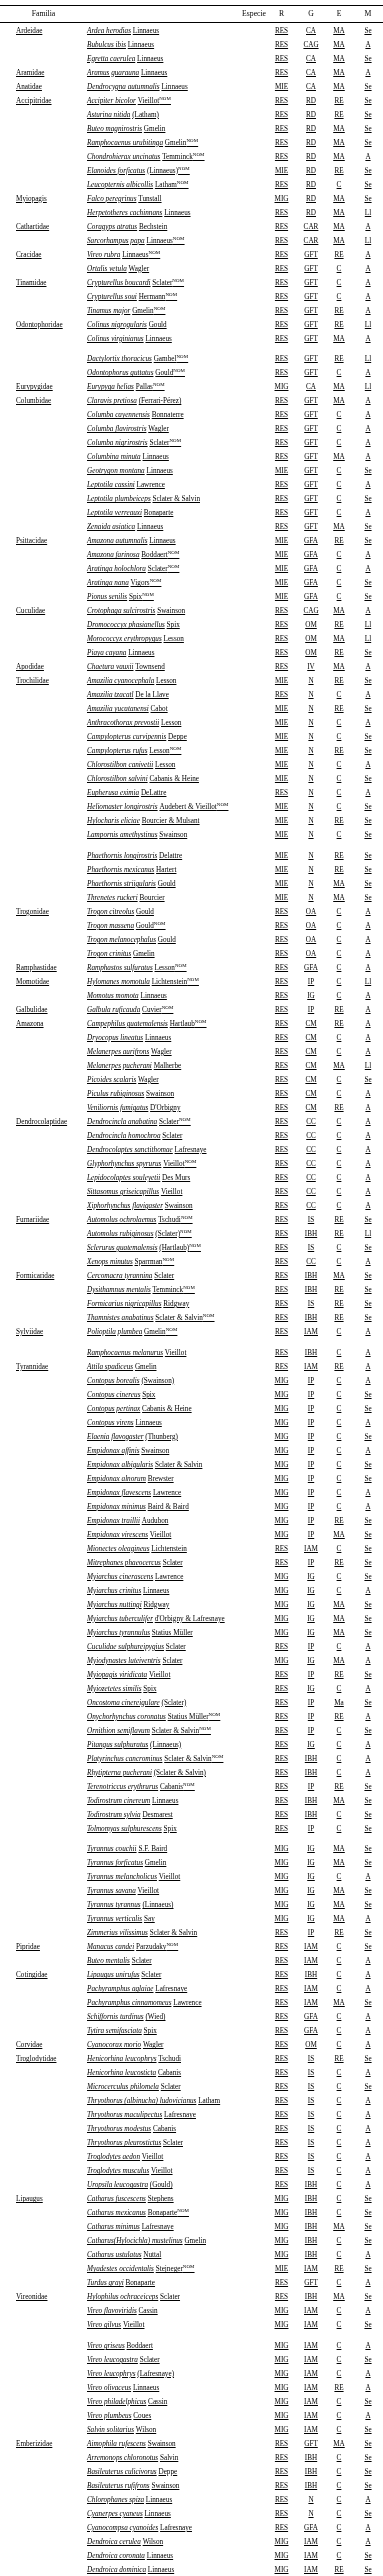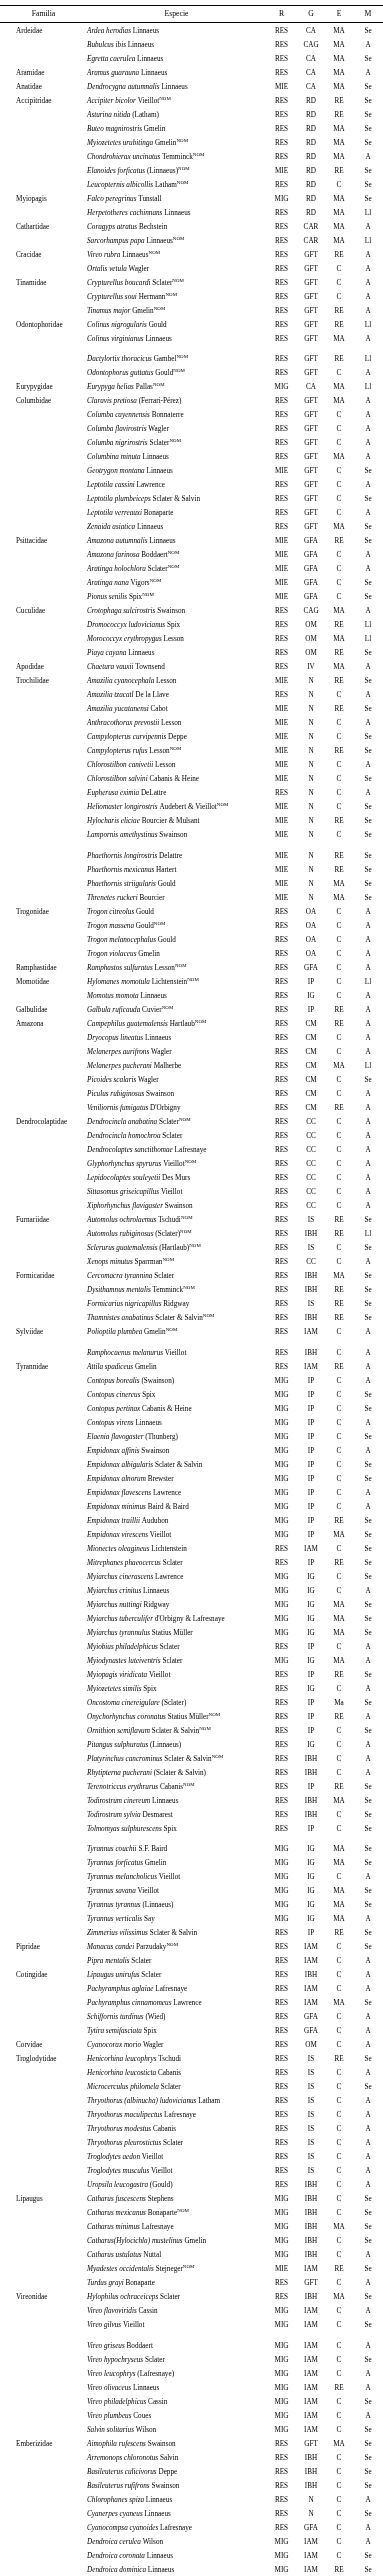--- a/index.html
+++ b/index.html
@@ -3,25 +3,25 @@
 <meta charset="utf-8">
 <style>
   html,body{margin:0;padding:0;background:#ffffff;}
   body{width:383px;min-height:3112px;font-family:"Liberation Serif","DejaVu Serif",serif;color:#000;}
   .page{width:383px;padding-top:4.6px;box-sizing:border-box;}
   .rule-top{border-top:1.3px solid #000;}
   .rule-mid{border-top:0.8px solid #000;}
   .thead{display:flex;align-items:center;height:16px;font-size:7.7px;}
   .thead .th{text-align:center;}
   .th.familia{width:87px;}
-  .th.especie{width:179px;}
+  .th.especie{width:179px;text-align:right;}
   .th.c{width:28px;}
   .th.r{width:31px;}
   .th.m{width:30px;}
-  .tbody{padding-top:1px;}
+  .tbody{padding-top:1px;text-decoration:underline;}
   .tr{display:flex;align-items:center;height:14px;font-size:7.2px;white-space:nowrap;}
   .tr.gap{margin-top:6.7px;}
   .td{overflow:visible;}
   .td.familia{width:87px;padding-left:16px;box-sizing:border-box;}
   .td.especie{width:179px;}
   .td.c{width:28px;text-align:center;}
   .td.r{width:31px;text-align:center;}
   .td.m{width:30px;text-align:center;}
   .sp{font-style:italic;}
   .au{margin-left:0.25em;}
@@ -109,21 +109,21 @@
     <div class="td familia"></div>
     <div class="td especie"><span class="sp">Buteo magnirostris</span><span class="au">Gmelin</span><sup class="nom"></sup></div>
     <div class="td c r">RES</div>
     <div class="td c">RD</div>
     <div class="td c">MA</div>
     <div class="td c m">Se</div>
   </div>
 
   <div class="tr">
     <div class="td familia"></div>
-    <div class="td especie"><span class="sp">Myiozetetes urubitinga</span><span class="au">Gmelin</span><sup class="nom">NOM</sup></div>
+    <div class="td especie"><span class="sp">Ramphocaenus urubitinga</span><span class="au">Gmelin</span><sup class="nom">NOM</sup></div>
     <div class="td c r">RES</div>
     <div class="td c">RD</div>
     <div class="td c">MA</div>
     <div class="td c m">Se</div>
   </div>
 
   <div class="tr">
     <div class="td familia"></div>
     <div class="td especie"><span class="sp">Chondrohierax uncinatus</span><span class="au">Temminck</span><sup class="nom">NOM</sup></div>
     <div class="td c r">RES</div>
@@ -415,21 +415,21 @@
     <div class="td familia">Cuculidae</div>
     <div class="td especie"><span class="sp">Crotophaga sulcirostris</span><span class="au">Swainson</span><sup class="nom"></sup></div>
     <div class="td c r">RES</div>
     <div class="td c">CAG</div>
     <div class="td c">MA</div>
     <div class="td c m">A</div>
   </div>
 
   <div class="tr">
     <div class="td familia"></div>
-    <div class="td especie"><span class="sp">Dromococcyx ludovicianus</span><span class="au">Spix</span><sup class="nom"></sup></div>
+    <div class="td especie"><span class="sp">Dromococcyx phasianellus</span><span class="au">Spix</span><sup class="nom"></sup></div>
     <div class="td c r">RES</div>
     <div class="td c">OM</div>
     <div class="td c">RE</div>
     <div class="td c m">Ll</div>
   </div>
 
   <div class="tr">
     <div class="td familia"></div>
     <div class="td especie"><span class="sp">Morococcyx erythropygus</span><span class="au">Lesson</span><sup class="nom"></sup></div>
     <div class="td c r">RES</div>
@@ -622,21 +622,21 @@
     <div class="td familia"></div>
     <div class="td especie"><span class="sp">Trogon melanocephalus</span><span class="au">Gould</span><sup class="nom"></sup></div>
     <div class="td c r">RES</div>
     <div class="td c">OA</div>
     <div class="td c">C</div>
     <div class="td c m">A</div>
   </div>
 
   <div class="tr">
     <div class="td familia"></div>
-    <div class="td especie"><span class="sp">Trogon violaceus</span><span class="au">Gmelin</span><sup class="nom"></sup></div>
+    <div class="td especie"><span class="sp">Trogon crinitus</span><span class="au">Gmelin</span><sup class="nom"></sup></div>
     <div class="td c r">RES</div>
     <div class="td c">OA</div>
     <div class="td c">C</div>
     <div class="td c m">A</div>
   </div>
 
   <div class="tr">
     <div class="td familia">Ramphastidae</div>
     <div class="td especie"><span class="sp">Ramphastos sulfuratus</span><span class="au">Lesson</span><sup class="nom">NOM</sup></div>
     <div class="td c r">RES</div>
@@ -1063,21 +1063,21 @@
     <div class="td familia"></div>
     <div class="td especie"><span class="sp">Myiarchus tyrannulus</span><span class="au">Statius Müller</span><sup class="nom"></sup></div>
     <div class="td c r">MIG</div>
     <div class="td c">IG</div>
     <div class="td c">MA</div>
     <div class="td c m">Se</div>
   </div>
 
   <div class="tr">
     <div class="td familia"></div>
-    <div class="td especie"><span class="sp">Myiobius philadelphicus</span><span class="au">Sclater</span><sup class="nom"></sup></div>
+    <div class="td especie"><span class="sp">Cuculidae sulphureipygius</span><span class="au">Sclater</span><sup class="nom"></sup></div>
     <div class="td c r">RES</div>
     <div class="td c">IP</div>
     <div class="td c">C</div>
     <div class="td c m">A</div>
   </div>
 
   <div class="tr">
     <div class="td familia"></div>
     <div class="td especie"><span class="sp">Myiodynastes luteiventris</span><span class="au">Sclater</span><sup class="nom"></sup></div>
     <div class="td c r">MIG</div>
@@ -1261,21 +1261,21 @@
     <div class="td familia">Pipridae</div>
     <div class="td especie"><span class="sp">Manacus candei</span><span class="au">Parzudaky</span><sup class="nom">NOM</sup></div>
     <div class="td c r">RES</div>
     <div class="td c">IAM</div>
     <div class="td c">C</div>
     <div class="td c m">Se</div>
   </div>
 
   <div class="tr">
     <div class="td familia"></div>
-    <div class="td especie"><span class="sp">Pipra mentalis</span><span class="au">Sclater</span><sup class="nom"></sup></div>
+    <div class="td especie"><span class="sp">Buteo mentalis</span><span class="au">Sclater</span><sup class="nom"></sup></div>
     <div class="td c r">RES</div>
     <div class="td c">IAM</div>
     <div class="td c">C</div>
     <div class="td c m">A</div>
   </div>
 
   <div class="tr">
     <div class="td familia">Cotingidae</div>
     <div class="td especie"><span class="sp">Lipaugus unirufus</span><span class="au">Sclater</span><sup class="nom"></sup></div>
     <div class="td c r">RES</div>
@@ -1513,21 +1513,21 @@
     <div class="td familia"></div>
     <div class="td especie"><span class="sp">Vireo griseus</span><span class="au">Boddaert</span><sup class="nom"></sup></div>
     <div class="td c r">MIG</div>
     <div class="td c">IAM</div>
     <div class="td c">C</div>
     <div class="td c m">A</div>
   </div>
 
   <div class="tr">
     <div class="td familia"></div>
-    <div class="td especie"><span class="sp">Vireo hypochryseus</span><span class="au">Sclater</span><sup class="nom"></sup></div>
+    <div class="td especie"><span class="sp">Vireo leucogastra</span><span class="au">Sclater</span><sup class="nom"></sup></div>
     <div class="td c r">MIG</div>
     <div class="td c">IAM</div>
     <div class="td c">C</div>
     <div class="td c m">Se</div>
   </div>
 
   <div class="tr">
     <div class="td familia"></div>
     <div class="td especie"><span class="sp">Vireo leucophrys</span><span class="au">(Lafresnaye)</span><sup class="nom"></sup></div>
     <div class="td c r">MIG</div>

